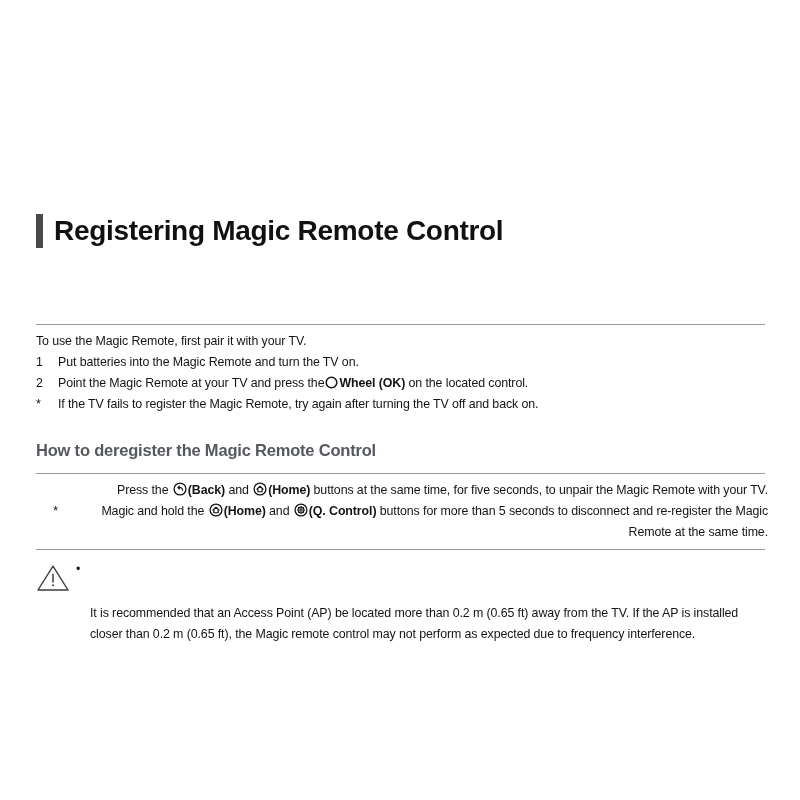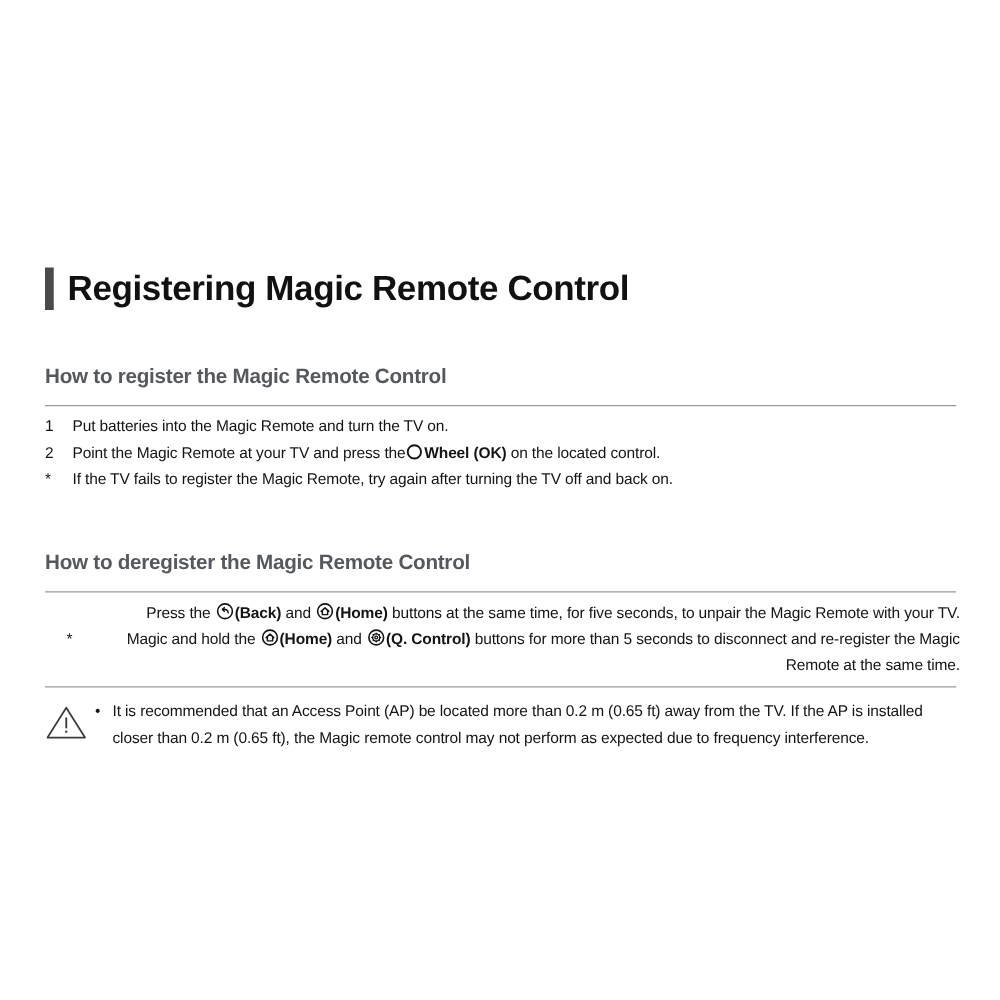--- a/index.html
+++ b/index.html
@@ -124,37 +124,37 @@
     align-items: flex-start;
     font-size: 12.4px;
     line-height: 21px;
     color: #141414;
     letter-spacing: -0.1px;
   }
   .warn-bullet {
     width: 14px;
     flex: none;
   }
-  .warn-text { flex: 1; }
+  .warn-text { flex: 1; margin-top: 44px; }
 </style>
 </head>
 <body>
 
 <div class="page">
 
   <div class="doc-title">
     <span class="title-accent"></span>
     <span class="title-text">Registering Magic Remote Control</span>
   </div>
 
-  <div class="section-heading" id="heading-register">How to register the Magic Remote Control</div>
   <div class="rule" id="rule-register"></div>
 
   <div class="body-block" id="block-register">
 
+    <div class="line">To use the Magic Remote, first pair it with your TV.</div>
 
     <div class="row">
       <span class="marker">1</span>
       <span class="row-text">Put batteries into the Magic Remote and turn the TV on.</span>
     </div>
 
     <div class="row">
       <span class="marker">2</span>
       <span class="row-text"><span>Point the Magic Remote at your TV and press the</span><span class="icon-inline"><svg width="13" height="13" viewBox="0 0 13 13">
               <circle cx="6.5" cy="6.5" r="5.3" fill="none" stroke="#141414" stroke-width="1.5"></circle>

